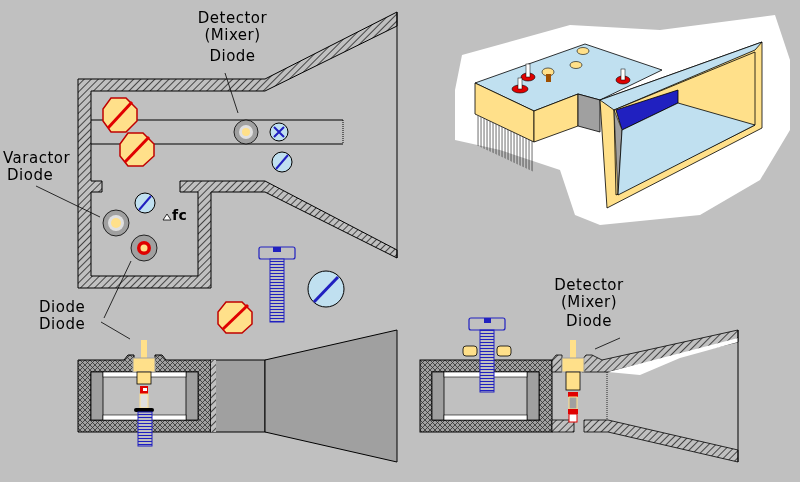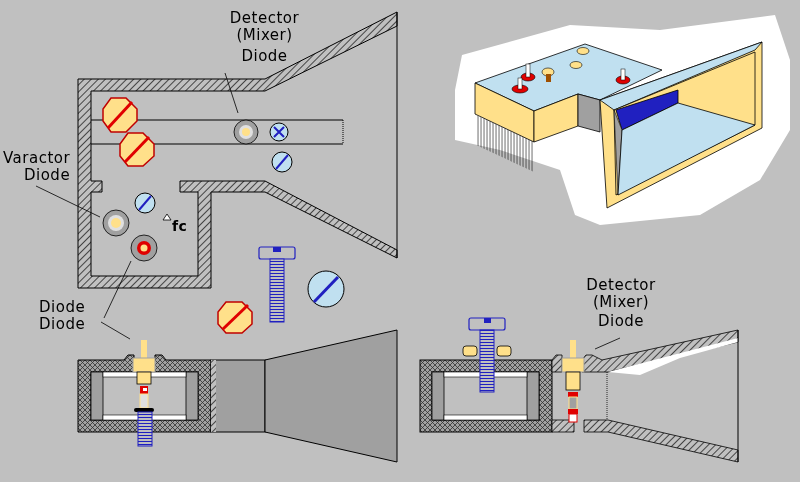--- a/index.html
+++ b/index.html
@@ -1,19 +1,19 @@
 <!DOCTYPE html>
 <html><head>
 <meta charset="utf-8">
 <style>
   html, body { margin:0; padding:0; }
   body { width:800px; height:482px; background:#c0c0c0; overflow:hidden; position:relative; font-family:"DejaVu Sans", sans-serif; }
   svg { position:absolute; left:0; top:0; }
-  .lbl { position:absolute; font-family:"DejaVu Sans", sans-serif; font-size:15px; color:#000; line-height:17px; letter-spacing:0.5px;text-align:right; }
-  .center { text-align:center;margin-left:32px; }
+  .lbl { position:absolute; font-family:"DejaVu Sans", sans-serif; font-size:15px; color:#000; line-height:17px; letter-spacing:0.5px; }
+  .center { text-align:center; }
 </style>
 </head>
 <body>
 
 <svg width="800" height="482" viewBox="0 0 800 482">
   <defs>
     <pattern id="hatch" width="5" height="5" patternUnits="userSpaceOnUse" patternTransform="rotate(45)">
       <rect width="5" height="5" fill="#c0c0c0"></rect>
       <line x1="0" y1="0" x2="0" y2="5" stroke="#000" stroke-width="1.3"></line>
     </pattern>
@@ -189,21 +189,21 @@
   <div>Detector</div>
   <div>(Mixer)</div>
   <div style="margin-top:4px;">Diode</div>
 </div>
 
 <div class="lbl" style="left:3px; top:150px;">
   <div>Varactor</div>
   <div style="padding-left:4px;">Diode</div>
 </div>
 
-<div class="lbl" style="left:172px; top:218px; font-size:14px; font-weight:bold;">fc</div>
+<div class="lbl" style="left:172px; top:207px; font-size:14px; font-weight:bold;">fc</div>
 
 <div class="lbl" style="left:39px; top:299px;">
   <div>Diode</div>
   <div>Diode</div>
 </div>
 
 <div class="lbl center" style="left:548px; top:277px; width:82px;">
   <div>Detector</div>
   <div>(Mixer)</div>
   <div style="margin-top:2px;">Diode</div>

